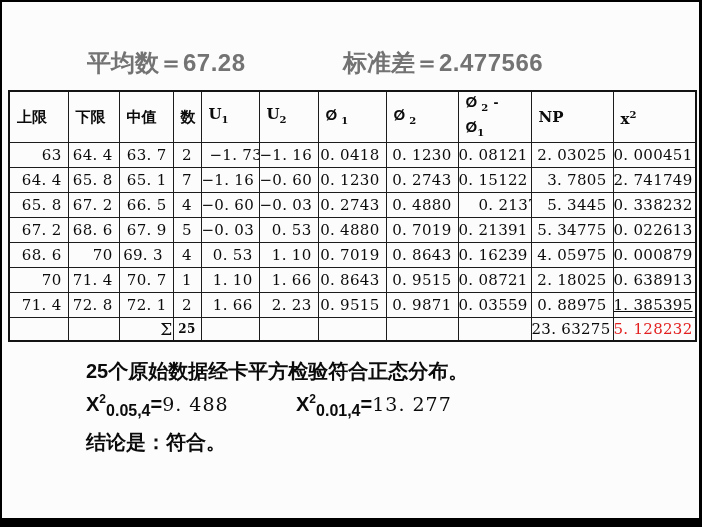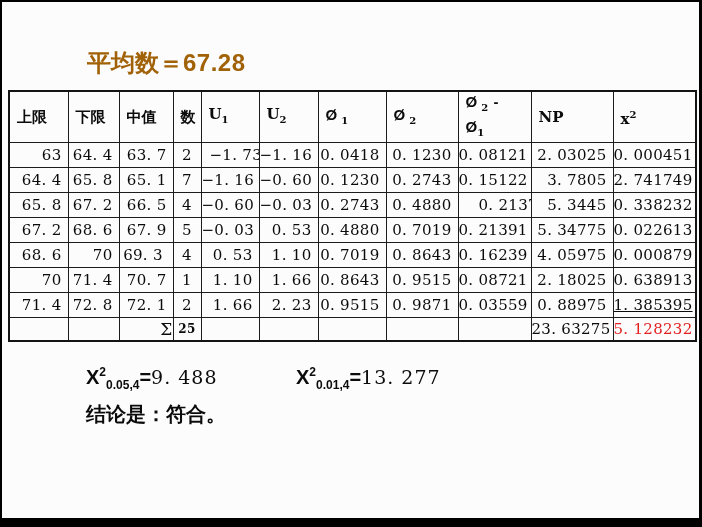--- a/index.html
+++ b/index.html
@@ -7,21 +7,21 @@
     width:702px; height:527px; position:relative;
     background:#000;
     font-family:"DejaVu Serif", serif;
     overflow:hidden;
   }
   .slide {
     position:absolute; left:2px; top:2px; width:697px; height:516px;
     background:#fcfcfc;
   }
   
-  .stat { position:absolute; top:45px; white-space:nowrap; font-size:24px; color:#a16207; }
+  .stat { position:absolute; top:45px; white-space:nowrap; font-size:24px; color:#737373; }
   .stat .cn  { font-family:"DejaVu Serif", serif; font-weight:600; }
   .stat .val { font-family:"Liberation Sans", sans-serif; font-weight:bold; letter-spacing:0.5px; }
   #mean-stat { left:85px; }
   #sd-stat   { left:341px; }
   
   table.freq {
     position:absolute; left:6px; top:88px;
     border-collapse:collapse; table-layout:fixed; width:687px;
     background:#fcfcfc;
   }
@@ -52,29 +52,32 @@
   
   .conclusion { position:absolute; left:84px; top:356px; color:#0b0b0b; }
   .c-line { white-space:nowrap; }
   .cn-text { font-family:"DejaVu Serif", serif; font-size:20px; font-weight:600; }
   .bold-sans { font-family:"Liberation Sans", sans-serif; font-weight:bold; font-size:20px; }
   .serif-num { font-family:"DejaVu Serif", serif; font-size:19px; letter-spacing:1px; }
   .c-line2, .c-line3 { margin-top:7px; }
   .c-line4 { margin-top:9px; }
   .col-a { display:inline-block; width:210px; }
   .chi sup { font-size:12px; }
-  .chi sub { font-size:12px; }
+  .chi sub { font-size:16px; }
 </style>
 </head>
 <body>
 
 <div class="slide">
 
   <div class="stat" id="mean-stat">
     <span class="cn">平均数＝</span><span class="val">67.28</span>
+  </div>
+  <div class="stat" id="sd-stat">
+    <span class="cn">标准差＝</span><span class="val">2.477566</span>
   </div>
 
   <table class="freq">
     <colgroup>
       <col style="width:59px">
         <col style="width:51px">
         <col style="width:54px">
         <col style="width:28px">
       <col style="width:58px">
         <col style="width:59px">
@@ -201,20 +204,23 @@
           <td style="text-align: right;"></td>
           <td style="text-align: right;"></td>
           <td style="text-align: right;"></td>
           <td style="text-align: right;">23. 63275</td>
           <td style="text-align: right; color: rgb(227, 32, 32);">5. 128232</td>
         </tr>
       </tbody>
   </table>
 
   <div class="conclusion">
+    <div class="c-line c-line1">
+      <span class="bold-sans">25</span><span class="cn-text">个原始数据经卡平方检验符合正态分布。</span>
+    </div>
     <div class="c-line c-line2">
       <span class="col-a"><span class="bold-sans chi"><span>X</span><sup>2</sup><sub>0.05,4</sub><span>=</span></span><span class="serif-num">9. 488</span></span><span><span class="bold-sans chi"><span>X</span><sup>2</sup><sub>0.01,4</sub><span>=</span></span><span class="serif-num">13. 277</span></span>
     </div>
     <div class="c-line c-line4">
       <span class="cn-text">结论是：符合。</span>
     </div>
   </div>
 
 </div>
 

